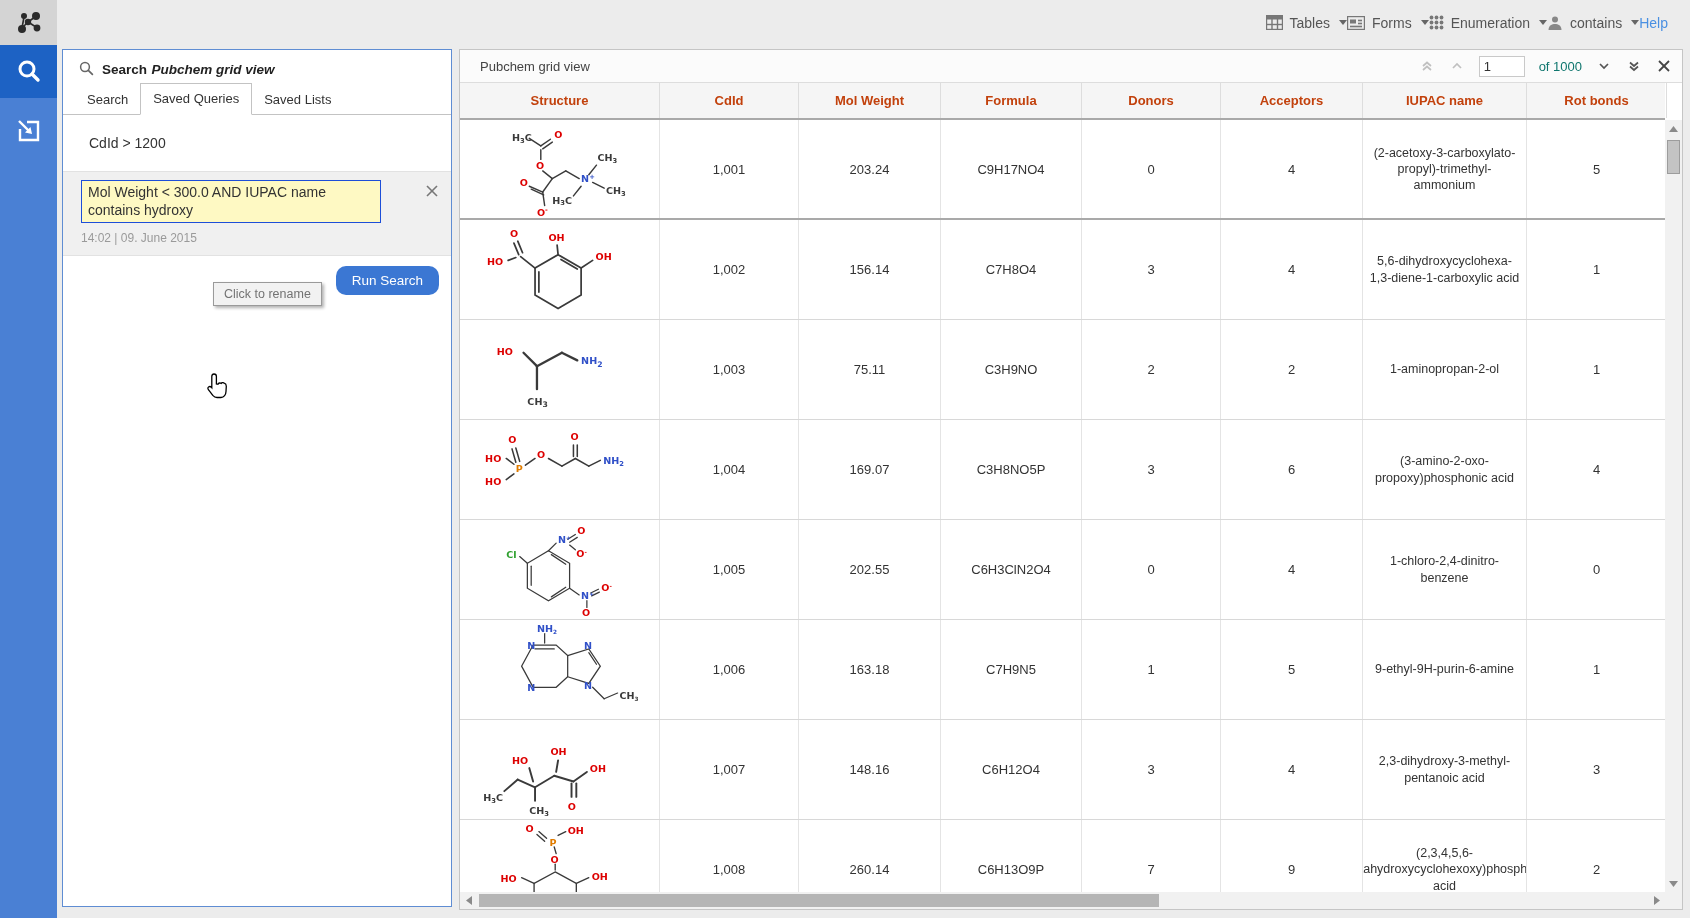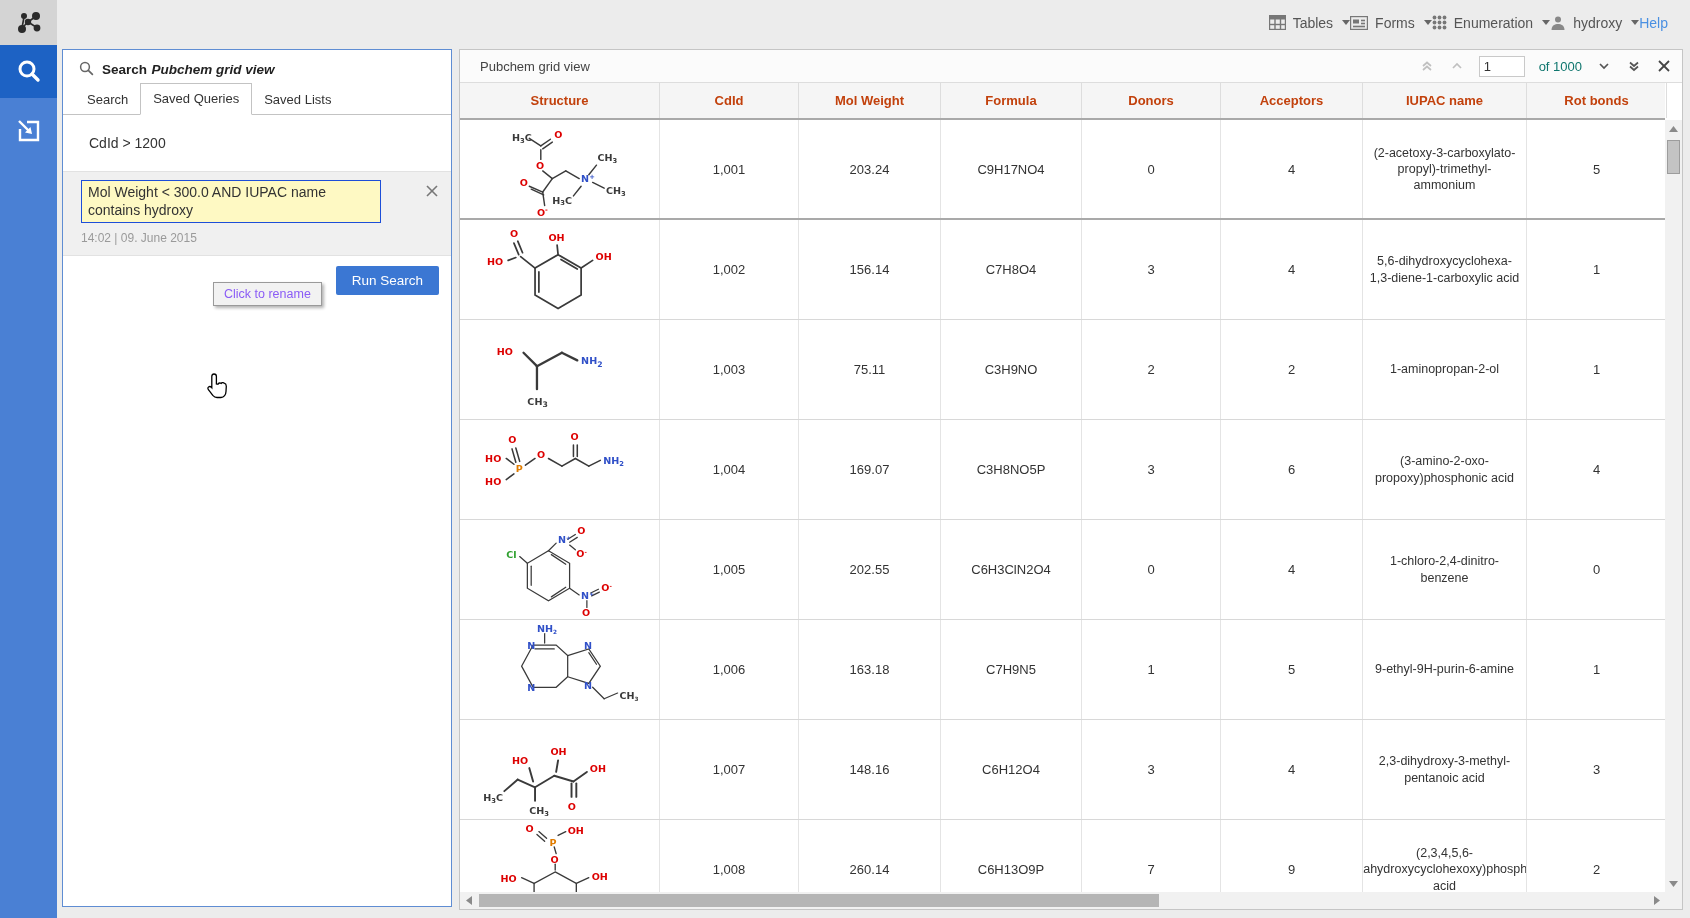--- a/index.html
+++ b/index.html
@@ -30,25 +30,25 @@
   .tab { font-size:13px; color:#333; padding:7px 12px 8px 12px; cursor:pointer; position:relative; top:1px; }
   .tab.active { background:#fff; border:1px solid #c3c3c3; border-bottom:1px solid #fff; }
   .query-item { border-bottom:1px solid #e2e2e2; padding:12px 16px 12px 26px; }
   .query-name { font-size:14px; color:#333; cursor:pointer; }
   .query-ts { font-size:12px; color:#9a9a9a; margin-top:8px; }
   .query-item.selected { background:#f0f0f0; padding:8px 16px 10px 18px; position:relative; }
   .query-input { width:300px; min-height:40px; background:#fef9c3; border:1px solid #1d4ed8;
     font-size:14px; color:#333; line-height:1.25; padding:3px 6px; cursor:pointer; }
   .remove-x { position:absolute; right:10px; top:12px; width:16px; height:16px; cursor:pointer; }
   .tooltip { position:absolute; left:150px; top:232px; background:#f2f2f2; border:1px solid #9a9a9a;
-    box-shadow:2px 2px 3px rgba(0,0,0,.3); font-size:12.5px; color:#8b5cf6; padding:4px 10px; white-space:nowrap; z-index:5; }
+    box-shadow:2px 2px 3px rgba(0,0,0,.3); font-size:12.5px; color:#737373; padding:4px 10px; white-space:nowrap; z-index:5; }
   .hand-cursor { position:absolute; left:143px; top:200px; z-index:6; }
   .run-row { display:flex; justify-content:flex-end; padding:10px 12px 0 0; }
   .run-btn { background:#3b77d3; color:#fff; border:none; font-size:13.5px; padding:7px 16px;
-    border-radius:2px; cursor:pointer; font-family:"Liberation Sans",sans-serif; }
+    border-radius:10px; cursor:pointer; font-family:"Liberation Sans",sans-serif; }
 
   
   .grid-panel { position:absolute; left:459px; top:49px; width:1224px; height:861px;
     background:#fff; border:1px solid #c5c5c5; }
   .g-titlebar { position:absolute; left:0; top:0; right:0; height:33px; background:#fbfbfb;
     border-bottom:1px solid #ddd; display:flex; align-items:center; padding:0 10px 0 20px; }
   .g-title { font-size:13px; color:#444; }
   .g-pager { margin-left:auto; display:flex; align-items:center; gap:14px; }
   .pg-btn { display:flex; align-items:center; justify-content:center; width:16px; height:16px; cursor:pointer; }
   .page-input { width:46px; height:21px; border:1px solid #c9c9c9; font-size:13px; padding:0 4px;
@@ -136,21 +136,21 @@
         </g>
       </svg>
       <span>Enumeration</span>
       <span class="caret"></span>
     </div>
     <div class="menu-item">
       <svg width="16" height="16" viewBox="0 0 16 16">
         <circle cx="8" cy="4.5" r="3" fill="#888"></circle>
         <path d="M1.5 15 C1.5 10.5 5 9 8 9 C11 9 14.5 10.5 14.5 15 Z" fill="#888"></path>
       </svg>
-      <span>hydroxy</span>
+      <span>contains</span>
       <span class="caret"></span>
     </div>
     <span class="help-link">Help</span>
   </div>
 </div>
 
 <div class="rail">
   <div class="rail-btn active">
     <svg width="28" height="28" viewBox="0 0 28 28">
       <circle cx="12" cy="11" r="7" fill="none" stroke="#fff" stroke-width="3"></circle>

